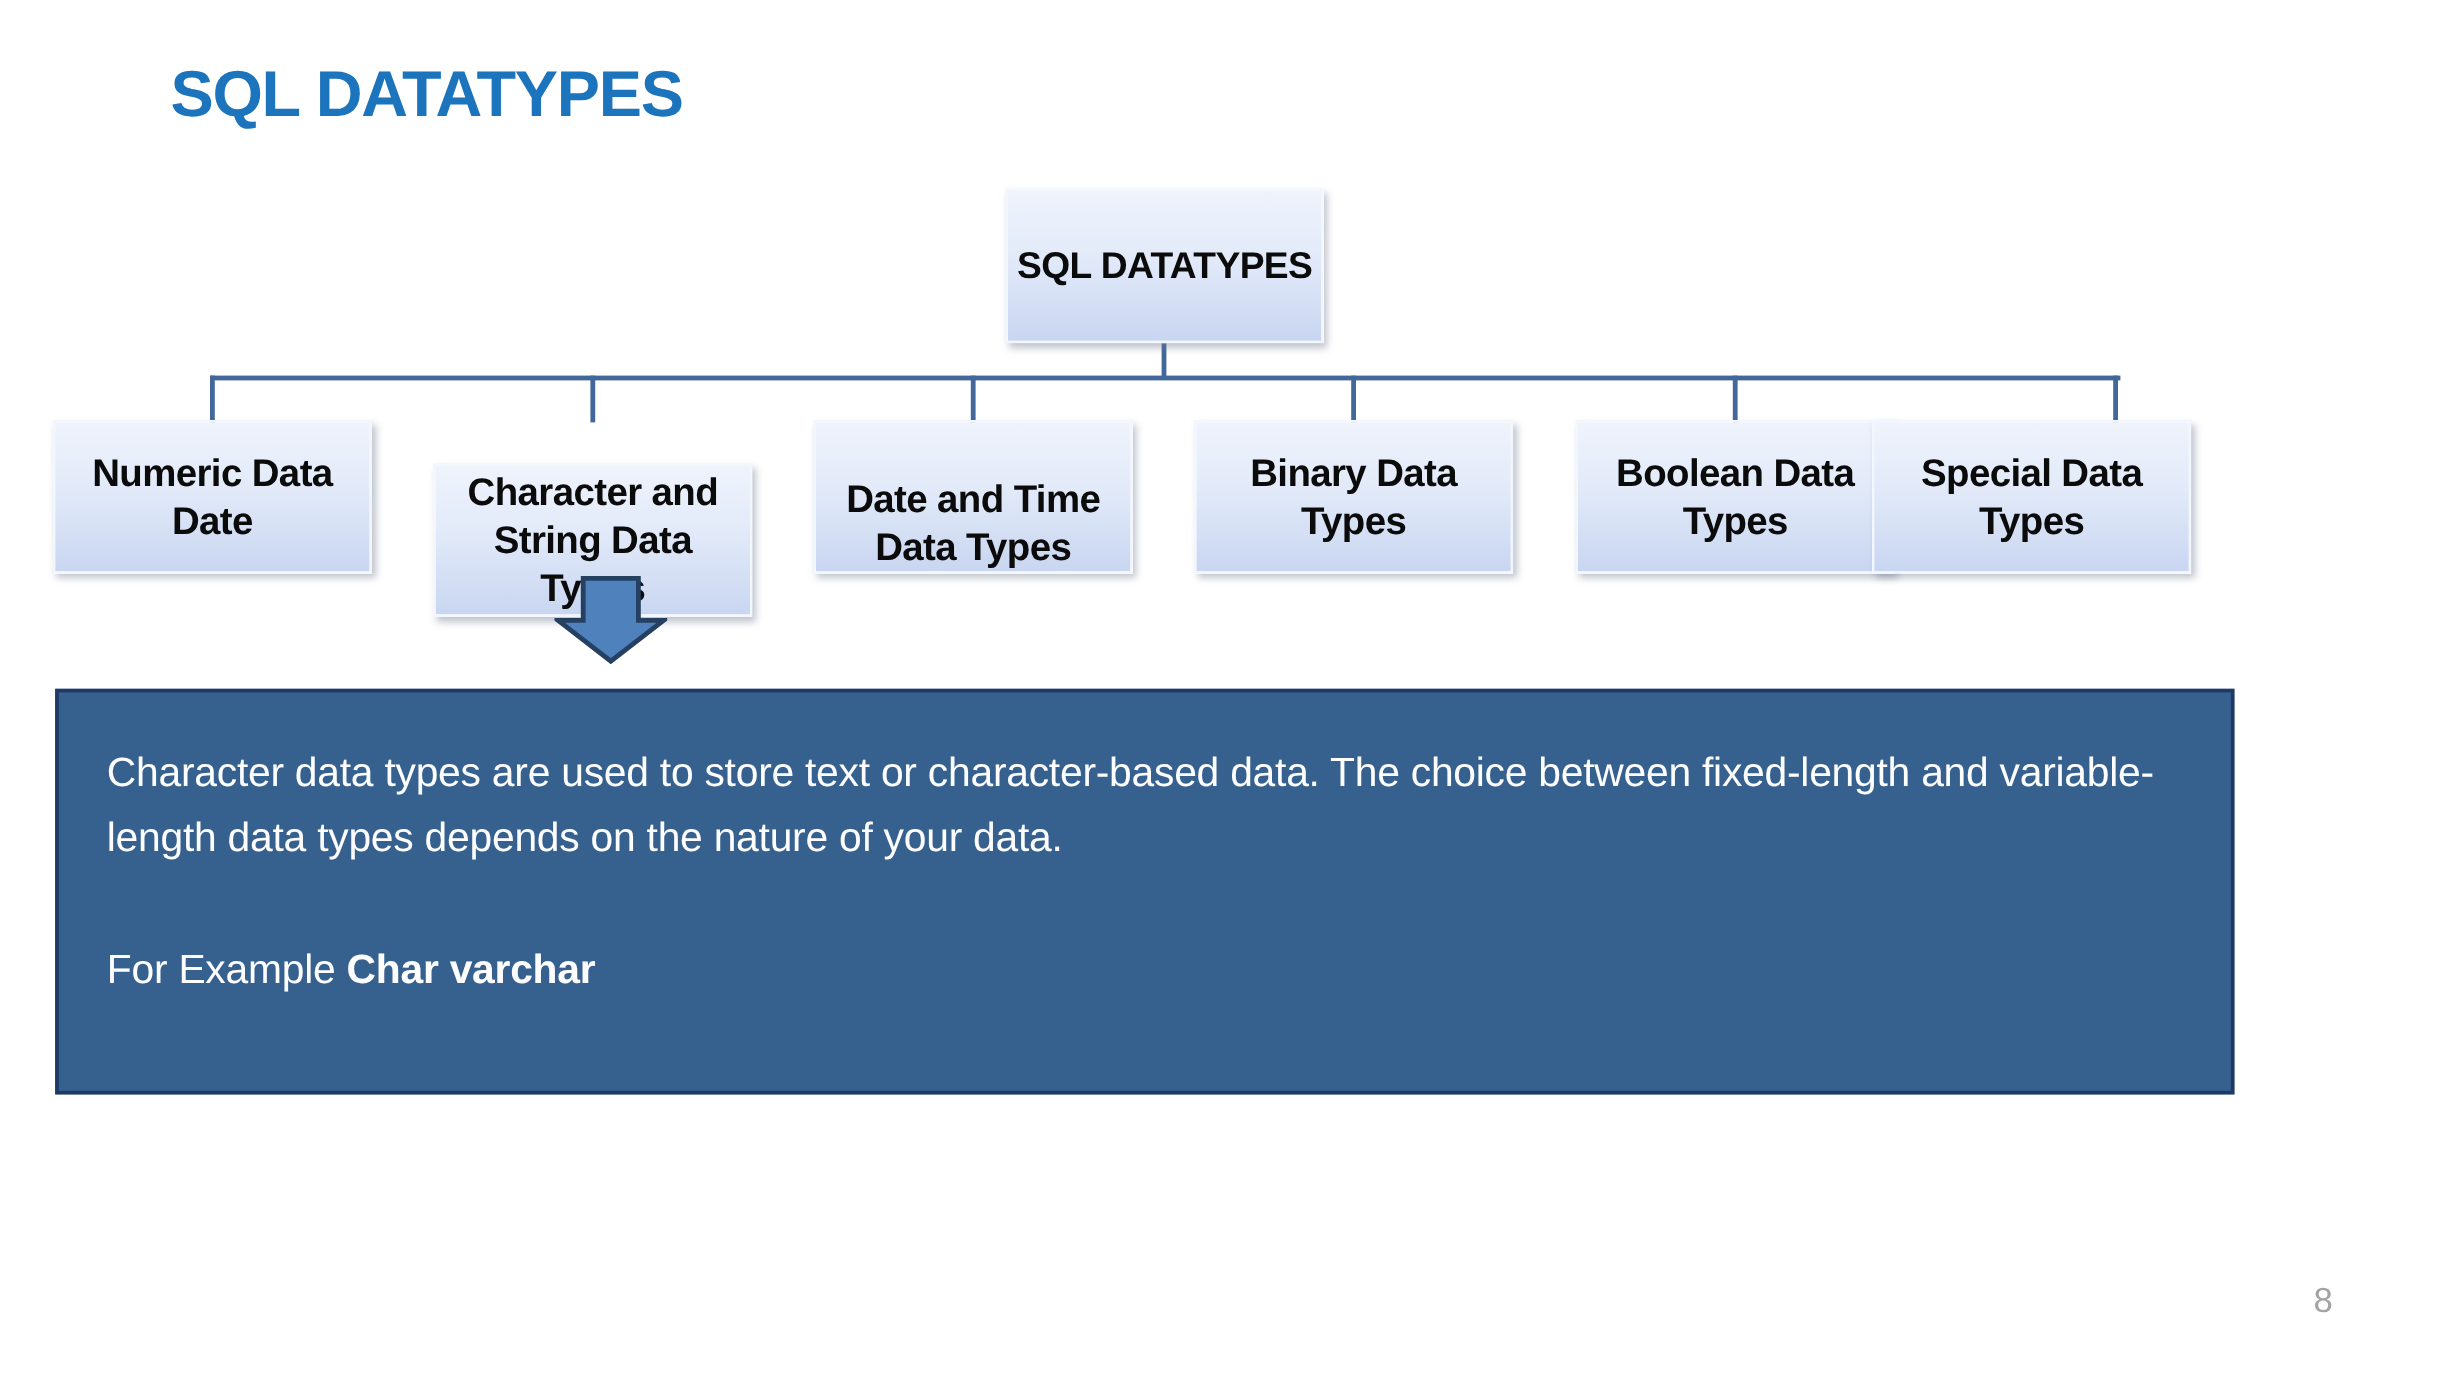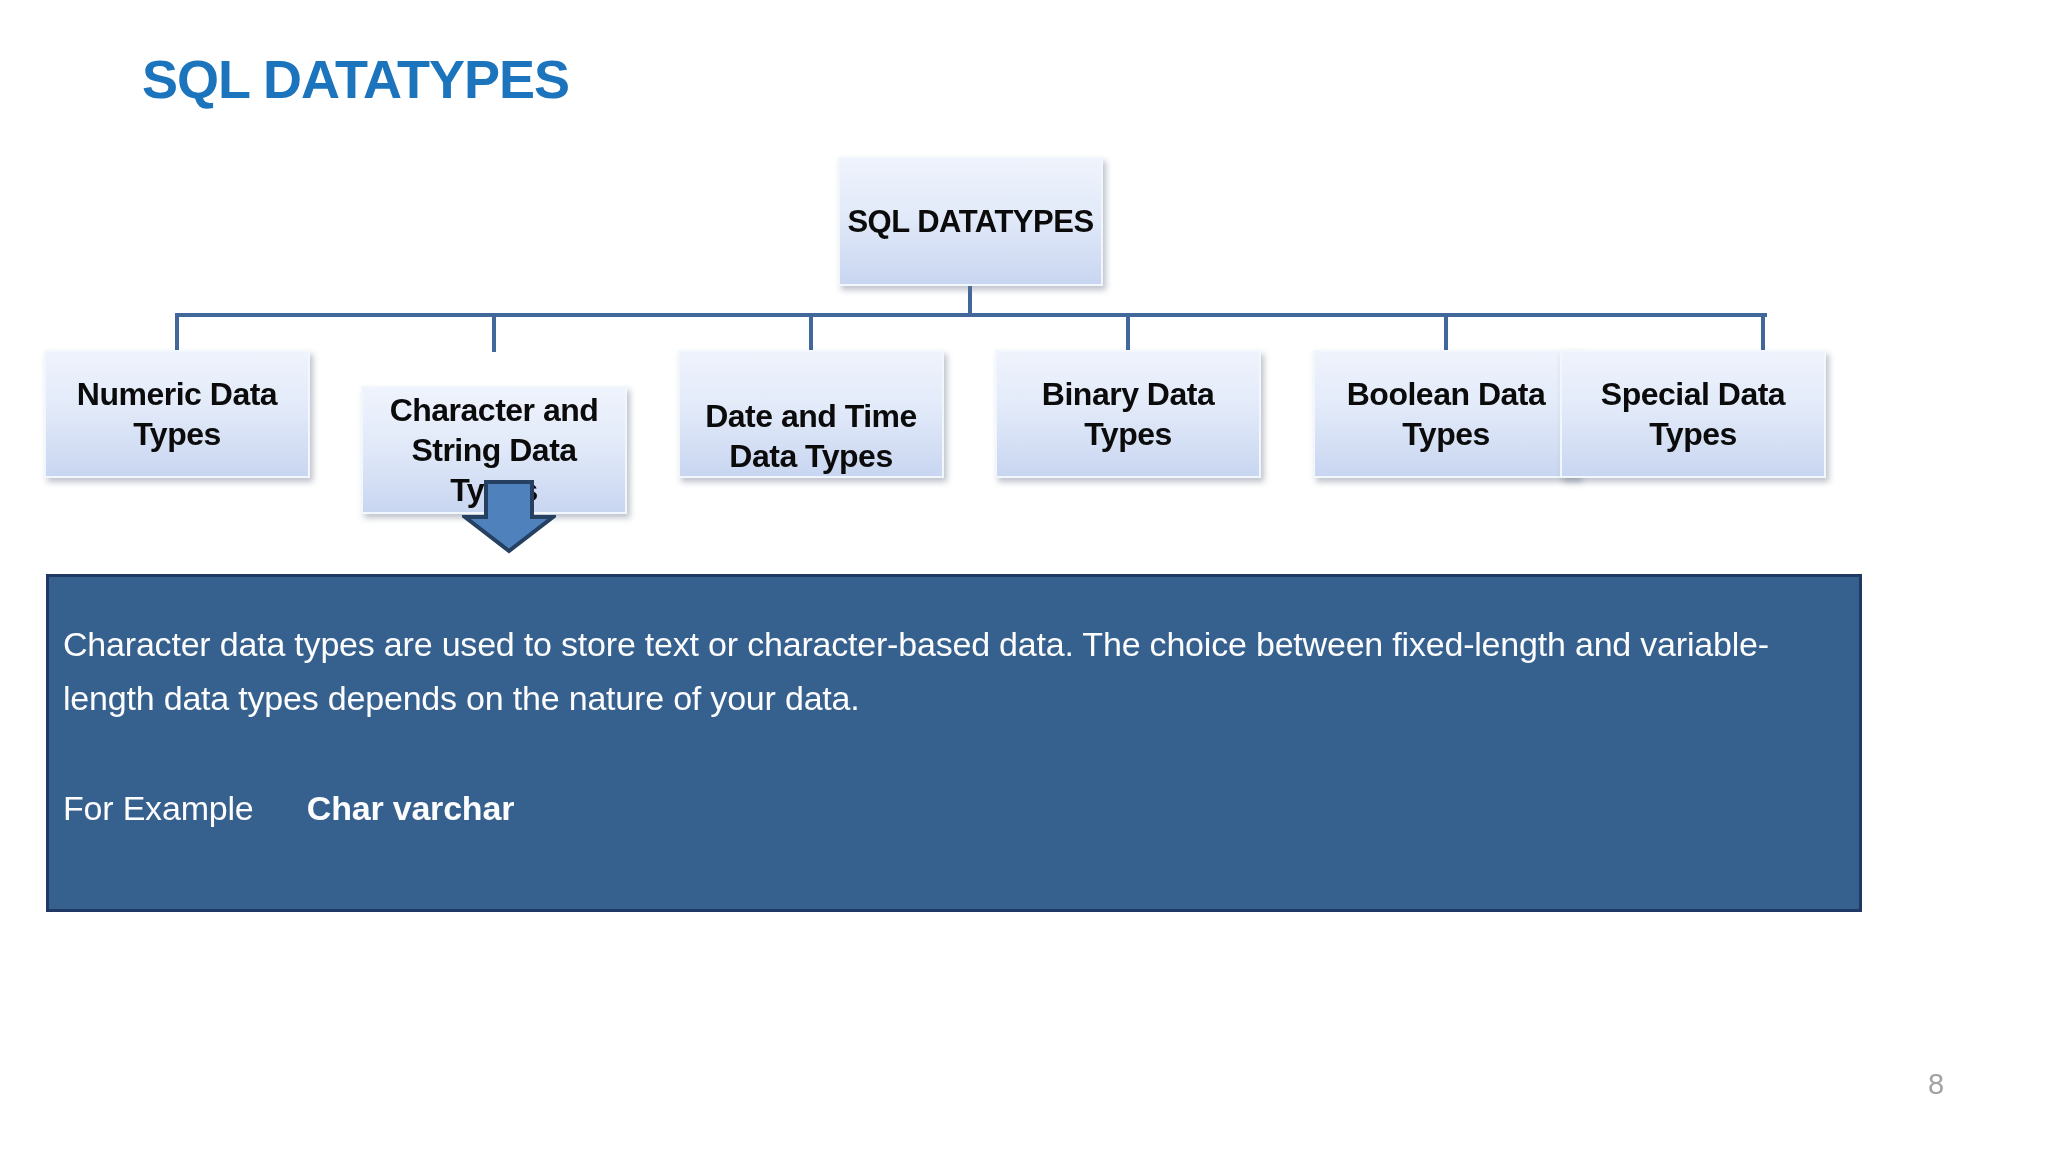--- a/index.html
+++ b/index.html
@@ -51,27 +51,27 @@
   .drop-4 { left: 1444px; }
   .drop-5 { left: 1761px; }
 
   
   .down-arrow { position: absolute; left: 462px; top: 480px; width: 94px; height: 74px; }
 
   
   .callout {
     position: absolute; left: 46px; top: 574px; width: 1816px; height: 338px;
     background: #36618F; border: 3px solid #1F3864;
-    color: #FDFDFD; padding: 40px 26px 0 14px;
+    color: #FDFDFD; padding: 40px 26px 0 40px;
   }
   .callout p {
     font-size: 34px; line-height: 54px; letter-spacing: -0.2px; font-weight: 400;
   }
   .callout .example { margin-top: 56px; }
-  .callout .example b { font-weight: 700; margin-left: 44px; }
+  .callout .example b { font-weight: 700; }
 
   .page-number {
     position: absolute; left: 1928px; top: 1068px;
     font-size: 29px; color: #A3A3A3;
   }
 </style>
 </head>
 <body>
 
 <div class="slide">
@@ -85,21 +85,21 @@
   <div class="conn conn-drop drop-2"></div>
   <div class="conn conn-drop drop-3"></div>
   <div class="conn conn-drop drop-4"></div>
   <div class="conn conn-drop drop-5"></div>
 
   <div class="node root-node">
     <span>SQL DATATYPES</span>
   </div>
 
   <div class="node child-node child-0">
-    <span>Numeric Data Types</span>
+    <span>Numeric Data Date</span>
   </div>
   <div class="node child-node child-1">
     <span>Character and String Data Types</span>
   </div>
   <div class="node child-node child-2">
     <span>Date and Time Data Types</span>
   </div>
   <div class="node child-node child-3">
     <span>Binary Data Types</span>
   </div>

